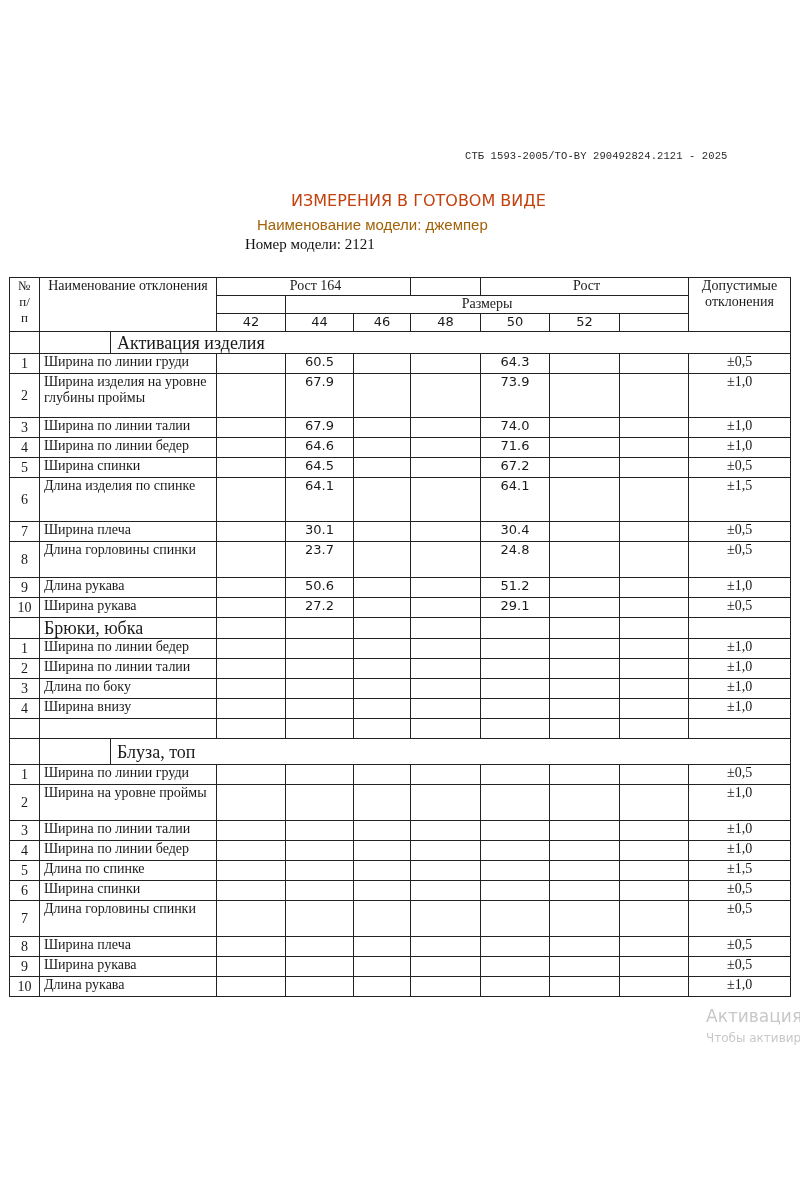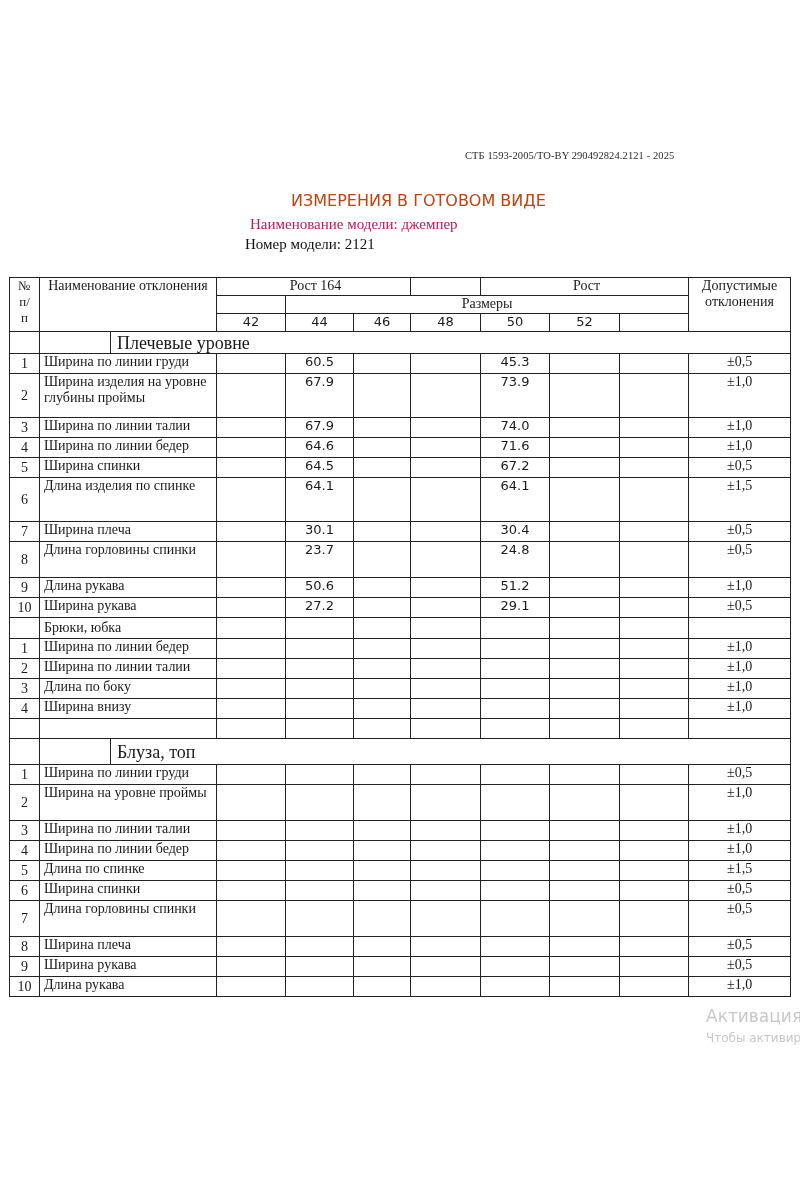--- a/index.html
+++ b/index.html
@@ -1,27 +1,27 @@
 <!DOCTYPE html>
 <html><head>
   <meta charset="utf-8">
   <style>
     html, body { margin: 0; padding: 0; background: #ffffff; }
     body { width: 800px; height: 1200px; position: relative; overflow: hidden; color: #1a1a1a; }
     .doc-code {
       position: absolute; left: 465px; top: 150px;
-      font-family: Liberation Serif, serif; font-size: 10.5px; color: #2a2a2a; letter-spacing: 0.1px; text-align: center;
+      font-family: Liberation Mono, monospace; font-size: 10.5px; color: #2a2a2a; letter-spacing: 0.1px; text-align: center;
     }
     .doc-title {
       position: absolute; left: 291px; top: 191px;
       font-family: "DejaVu Sans", sans-serif; font-size: 16px; color: #c2410c;
     }
     .model-name {
-      position: absolute; left: 250px; top: 216px;
-      font-family: Liberation Serif, serif; font-size: 15px; color: #be185d;
+      position: absolute; left: 257px; top: 216px;
+      font-family: Liberation Sans, sans-serif; font-size: 15px; color: #a16207;
     }
     .model-number {
       position: absolute; left: 245px; top: 236px;
       font-family: "Liberation Serif", serif; font-size: 15px; color: #111;
     }
     table.measure {
       position: absolute; left: 9px; top: 277px;
       border-collapse: collapse; table-layout: fixed;
       font-family: "Liberation Serif", serif; font-size: 14px;
       width: 781px;
@@ -35,21 +35,21 @@
     .c-val { text-align: center; font-family: "DejaVu Sans", sans-serif; font-size: 13px; }
     .c-tol { text-align: center; font-size: 14px; }
     .hdr td { vertical-align: middle; }
     .hdr-num { text-align: center; font-size: 13px; line-height: 15px; }
     .hdr-name { text-align: center; line-height: 16px; }
     .hdr-size { text-align: center; font-family: "DejaVu Sans", sans-serif; font-size: 13px; }
     .hdr-tol { text-align: center; line-height: 16px; }
     .hdr-rost { text-align: center; padding-left: 8px !important; }
     .hdr-sizes-label { text-align: center; }
     .section-title { font-size: 18px; line-height: 22px; vertical-align: middle !important; padding-left: 6px !important; }
-    .section-title-brk { font-size: 14px; line-height: 22px; vertical-align: middle !important; }
+    .section-title-brk { font-size: 18px; line-height: 22px; vertical-align: middle !important; }
     .watermark1 {
       position: absolute; left: 706px; top: 1006px;
       font-family: "DejaVu Sans", sans-serif; font-size: 17px; color: #c8c8c8; white-space: nowrap;
     }
     .watermark2 {
       position: absolute; left: 706px; top: 1031px;
       font-family: "DejaVu Sans", sans-serif; font-size: 12px; color: #c8c8c8; white-space: nowrap;
     }
   </style>
 </head>
@@ -96,30 +96,30 @@
       <td class="hdr-size">44</td>
       <td class="hdr-size">46</td>
       <td class="hdr-size">48</td>
       <td class="hdr-size">50</td>
       <td class="hdr-size">52</td>
       <td class="hdr-size"></td>
     </tr>
   <tr style="height: 22px;">
         <td></td>
         <td></td>
-        <td colspan="9" class="section-title">Плечевые уровне</td>
+        <td colspan="9" class="section-title">Активация изделия</td>
       </tr>
       <tr style="height: 20px;">
         <td class="c-num">1</td>
         <td colspan="2" class="c-name">Ширина по линии груди</td>
         <td class="c-val"></td>
         <td class="c-val">60.5</td>
         <td class="c-val"></td>
         <td class="c-val"></td>
-        <td class="c-val">45.3</td>
+        <td class="c-val">64.3</td>
         <td class="c-val"></td>
         <td class="c-val"></td>
         <td class="c-tol">±0,5</td>
       </tr>
       <tr style="height: 44px;">
         <td class="c-num">2</td>
         <td colspan="2" class="c-name">Ширина изделия на уровне глубины проймы</td>
         <td class="c-val"></td>
         <td class="c-val">67.9</td>
         <td class="c-val"></td>

